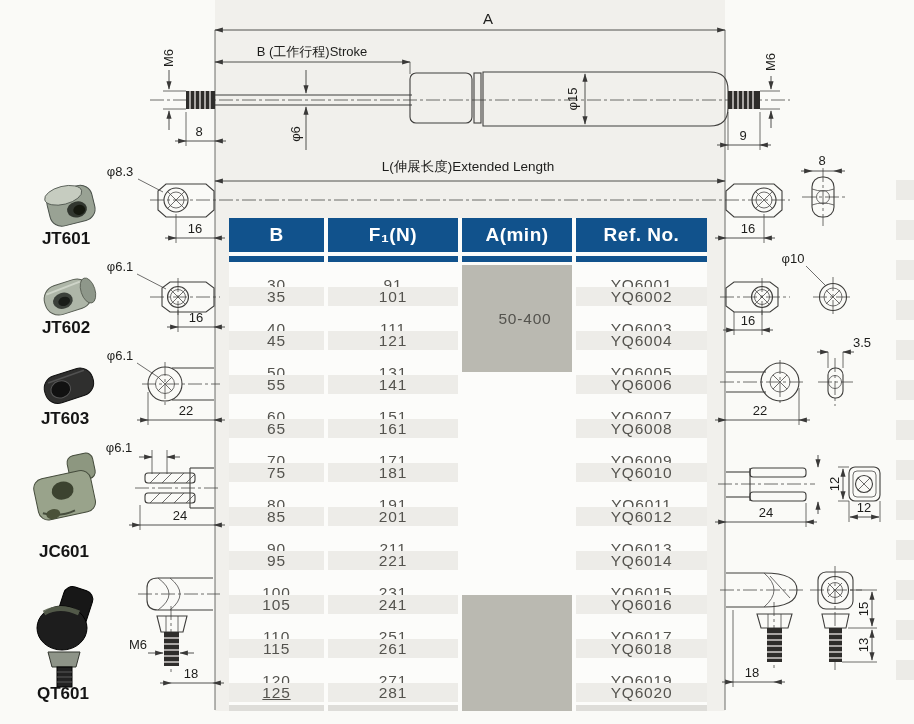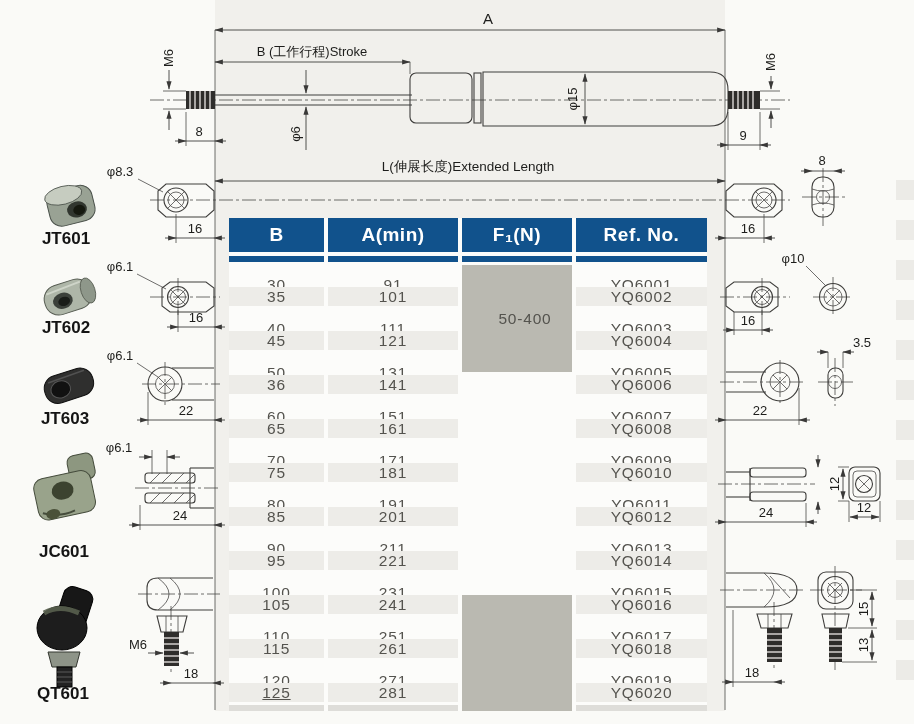--- a/index.html
+++ b/index.html
@@ -463,22 +463,22 @@
     <line class="dim" x1="872" y1="592" x2="872" y2="626" marker-start="url(#ar)" marker-end="url(#ar)"></line>
     <text class="dce" transform="rotate(-90 864 609)" x="864" y="613">15</text>
     <line class="dim" x1="872" y1="630" x2="872" y2="660" marker-start="url(#ar)" marker-end="url(#ar)"></line>
     <text class="dce" transform="rotate(-90 864 645)" x="864" y="649">13</text>
   </g>
 </svg>
 
 <div class="table-wrap">
   <div class="thead">
     <div class="hc">B</div>
+    <div class="hc">F₁(N)</div>
     <div class="hc">A(min)</div>
-    <div class="hc">F₁(N)</div>
     <div class="hc">Ref. No.</div>
   </div>
   <div class="tstrip">
     <div class="sc"></div>
     <div class="sc"></div>
     <div class="sc"></div>
     <div class="sc"></div>
   </div>
   <div class="tbody" id="tbody">
       <div class="cell dark" style="grid-area: 1 / 1;">30</div>
@@ -489,21 +489,21 @@
       <div class="cell light" style="grid-area: 2 / 4;">YQ6002</div>
       <div class="cell dark" style="grid-area: 3 / 1;">40</div>
       <div class="cell dark" style="grid-area: 3 / 2;">111</div>
       <div class="cell dark" style="grid-area: 3 / 4;">YQ6003</div>
       <div class="cell light" style="grid-area: 4 / 1;">45</div>
       <div class="cell light" style="grid-area: 4 / 2;">121</div>
       <div class="cell light" style="grid-area: 4 / 4;">YQ6004</div>
       <div class="cell dark" style="grid-area: 5 / 1;">50</div>
       <div class="cell dark" style="grid-area: 5 / 2;">131</div>
       <div class="cell dark" style="grid-area: 5 / 4;">YQ6005</div>
-      <div class="cell light" style="grid-area: 6 / 1;">36</div>
+      <div class="cell light" style="grid-area: 6 / 1;">55</div>
       <div class="cell light" style="grid-area: 6 / 2;">141</div>
       <div class="cell light" style="grid-area: 6 / 4;">YQ6006</div>
       <div class="cell dark" style="grid-area: 7 / 1;">60</div>
       <div class="cell dark" style="grid-area: 7 / 2;">151</div>
       <div class="cell dark" style="grid-area: 7 / 4;">YQ6007</div>
       <div class="cell light" style="grid-area: 8 / 1;">65</div>
       <div class="cell light" style="grid-area: 8 / 2;">161</div>
       <div class="cell light" style="grid-area: 8 / 4;">YQ6008</div>
       <div class="cell dark" style="grid-area: 9 / 1;">70</div>
       <div class="cell dark" style="grid-area: 9 / 2;">171</div>

